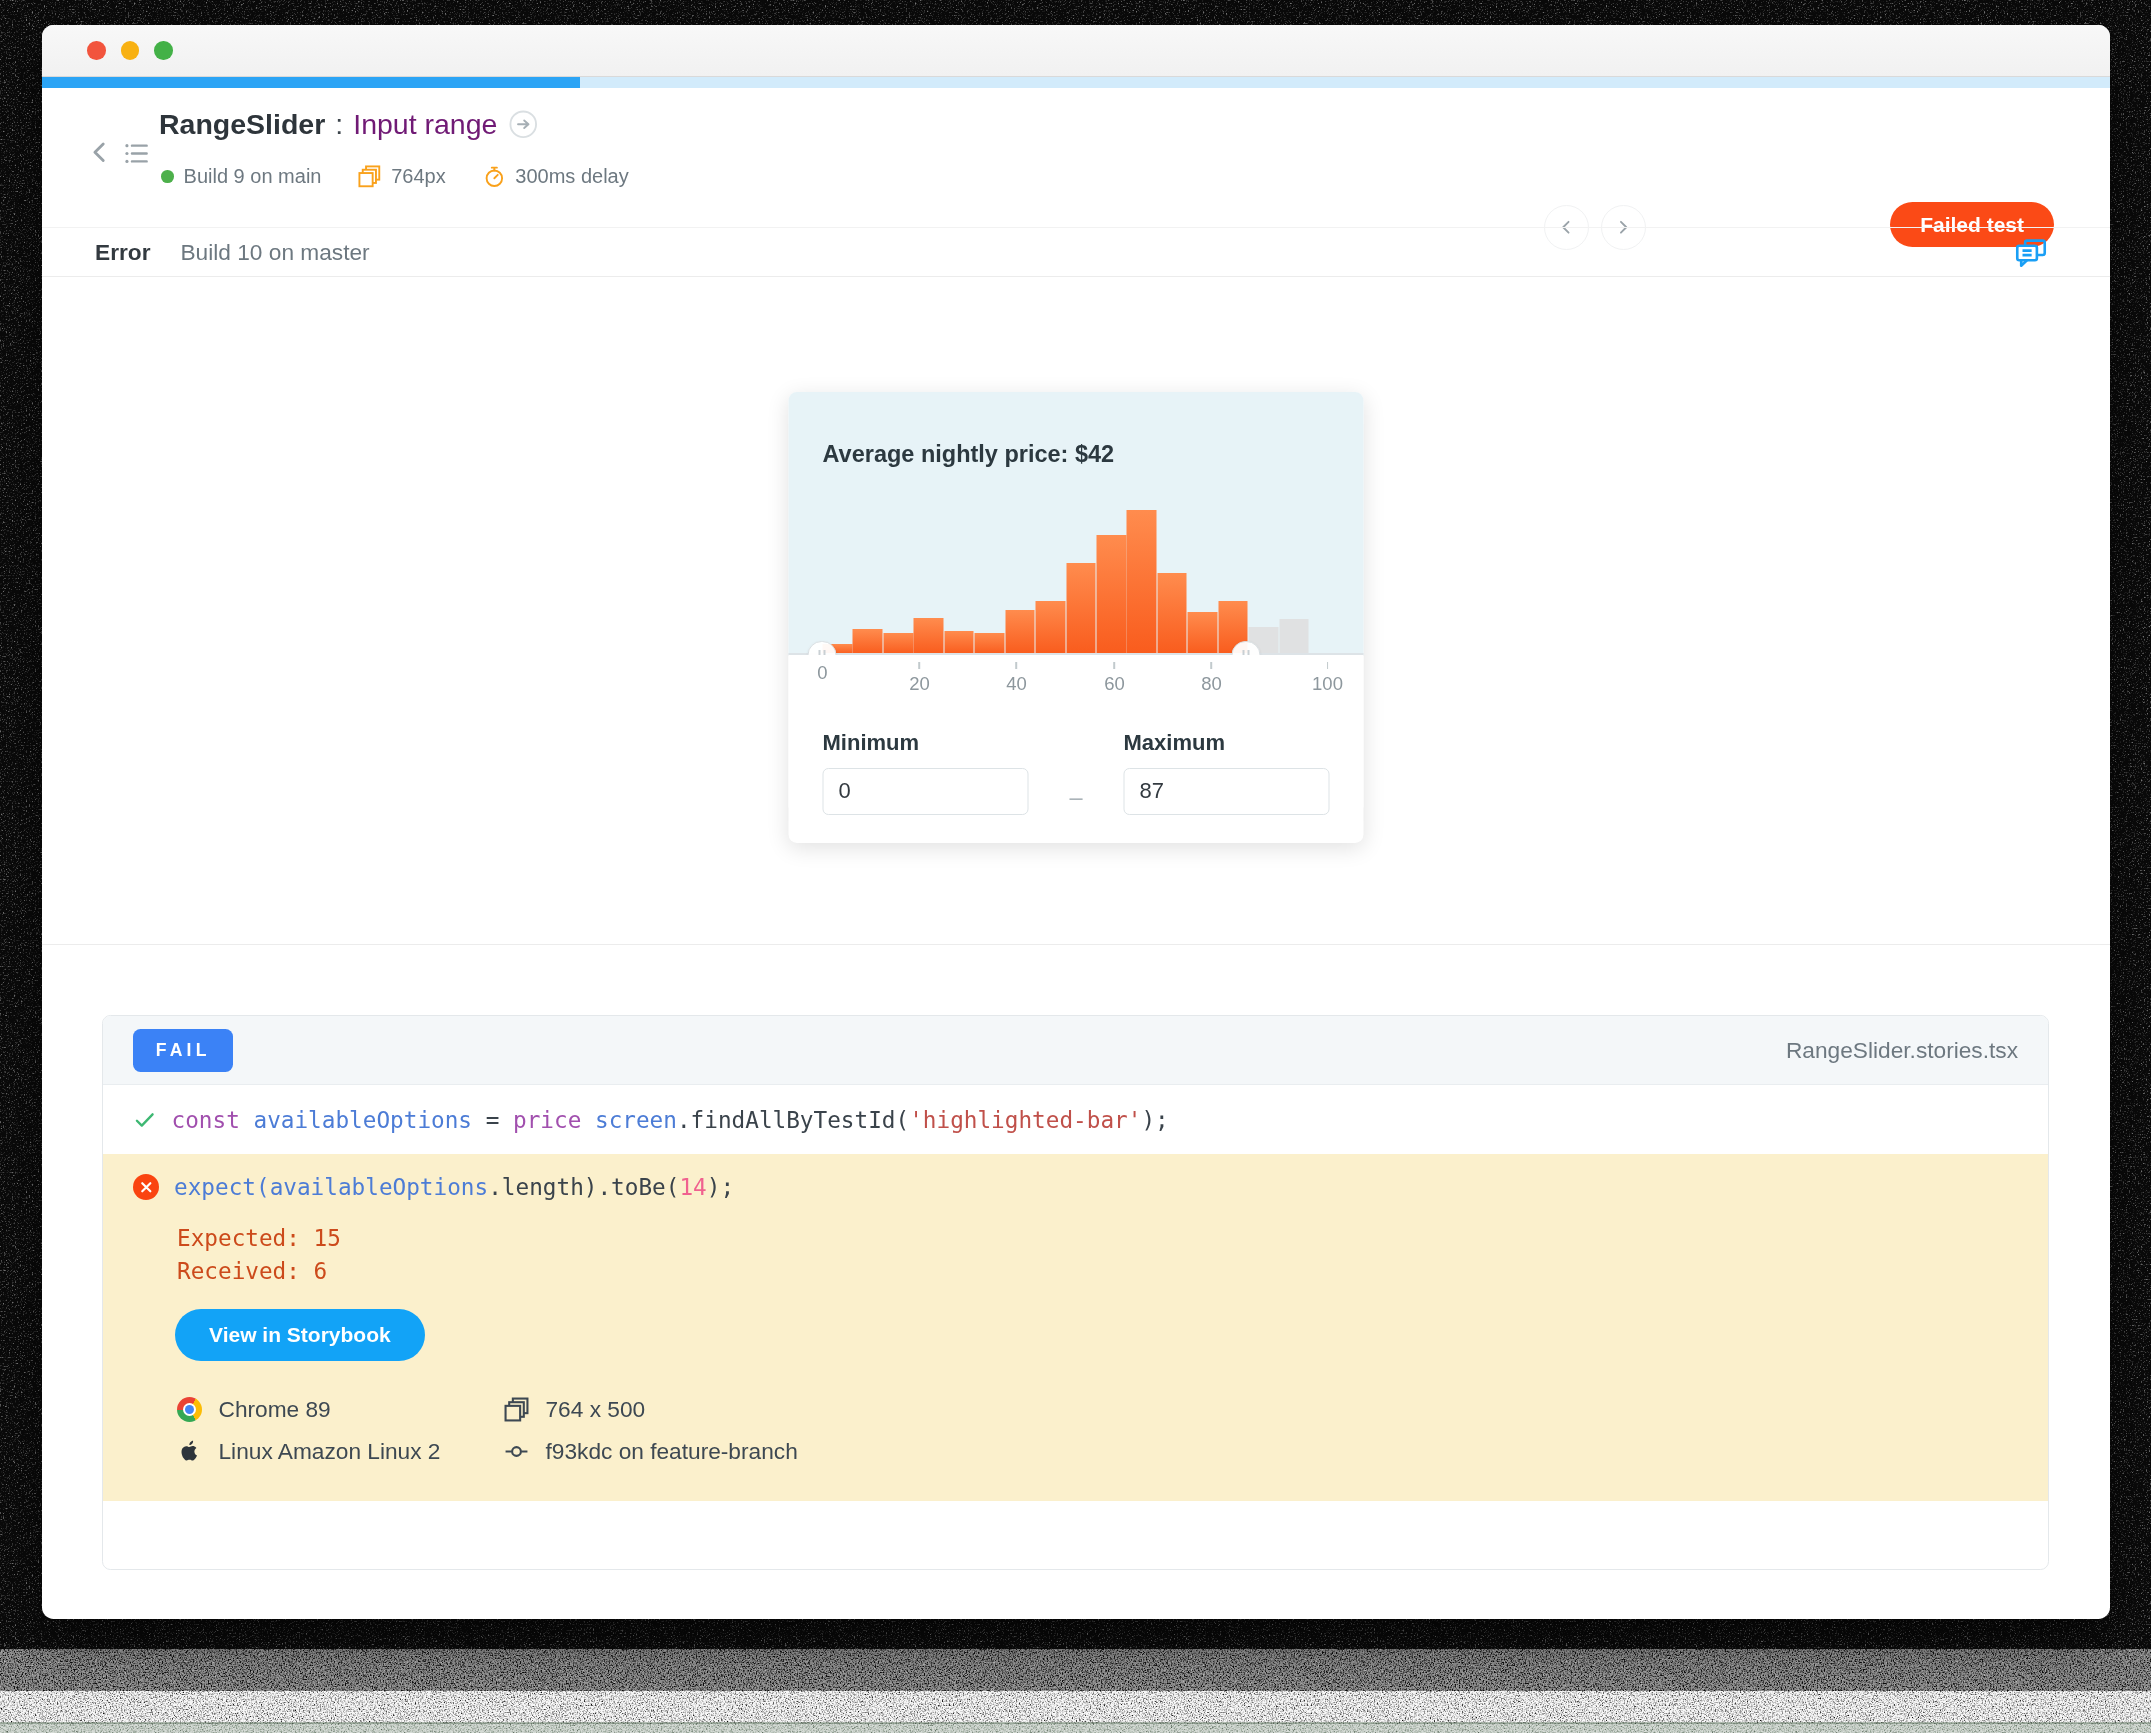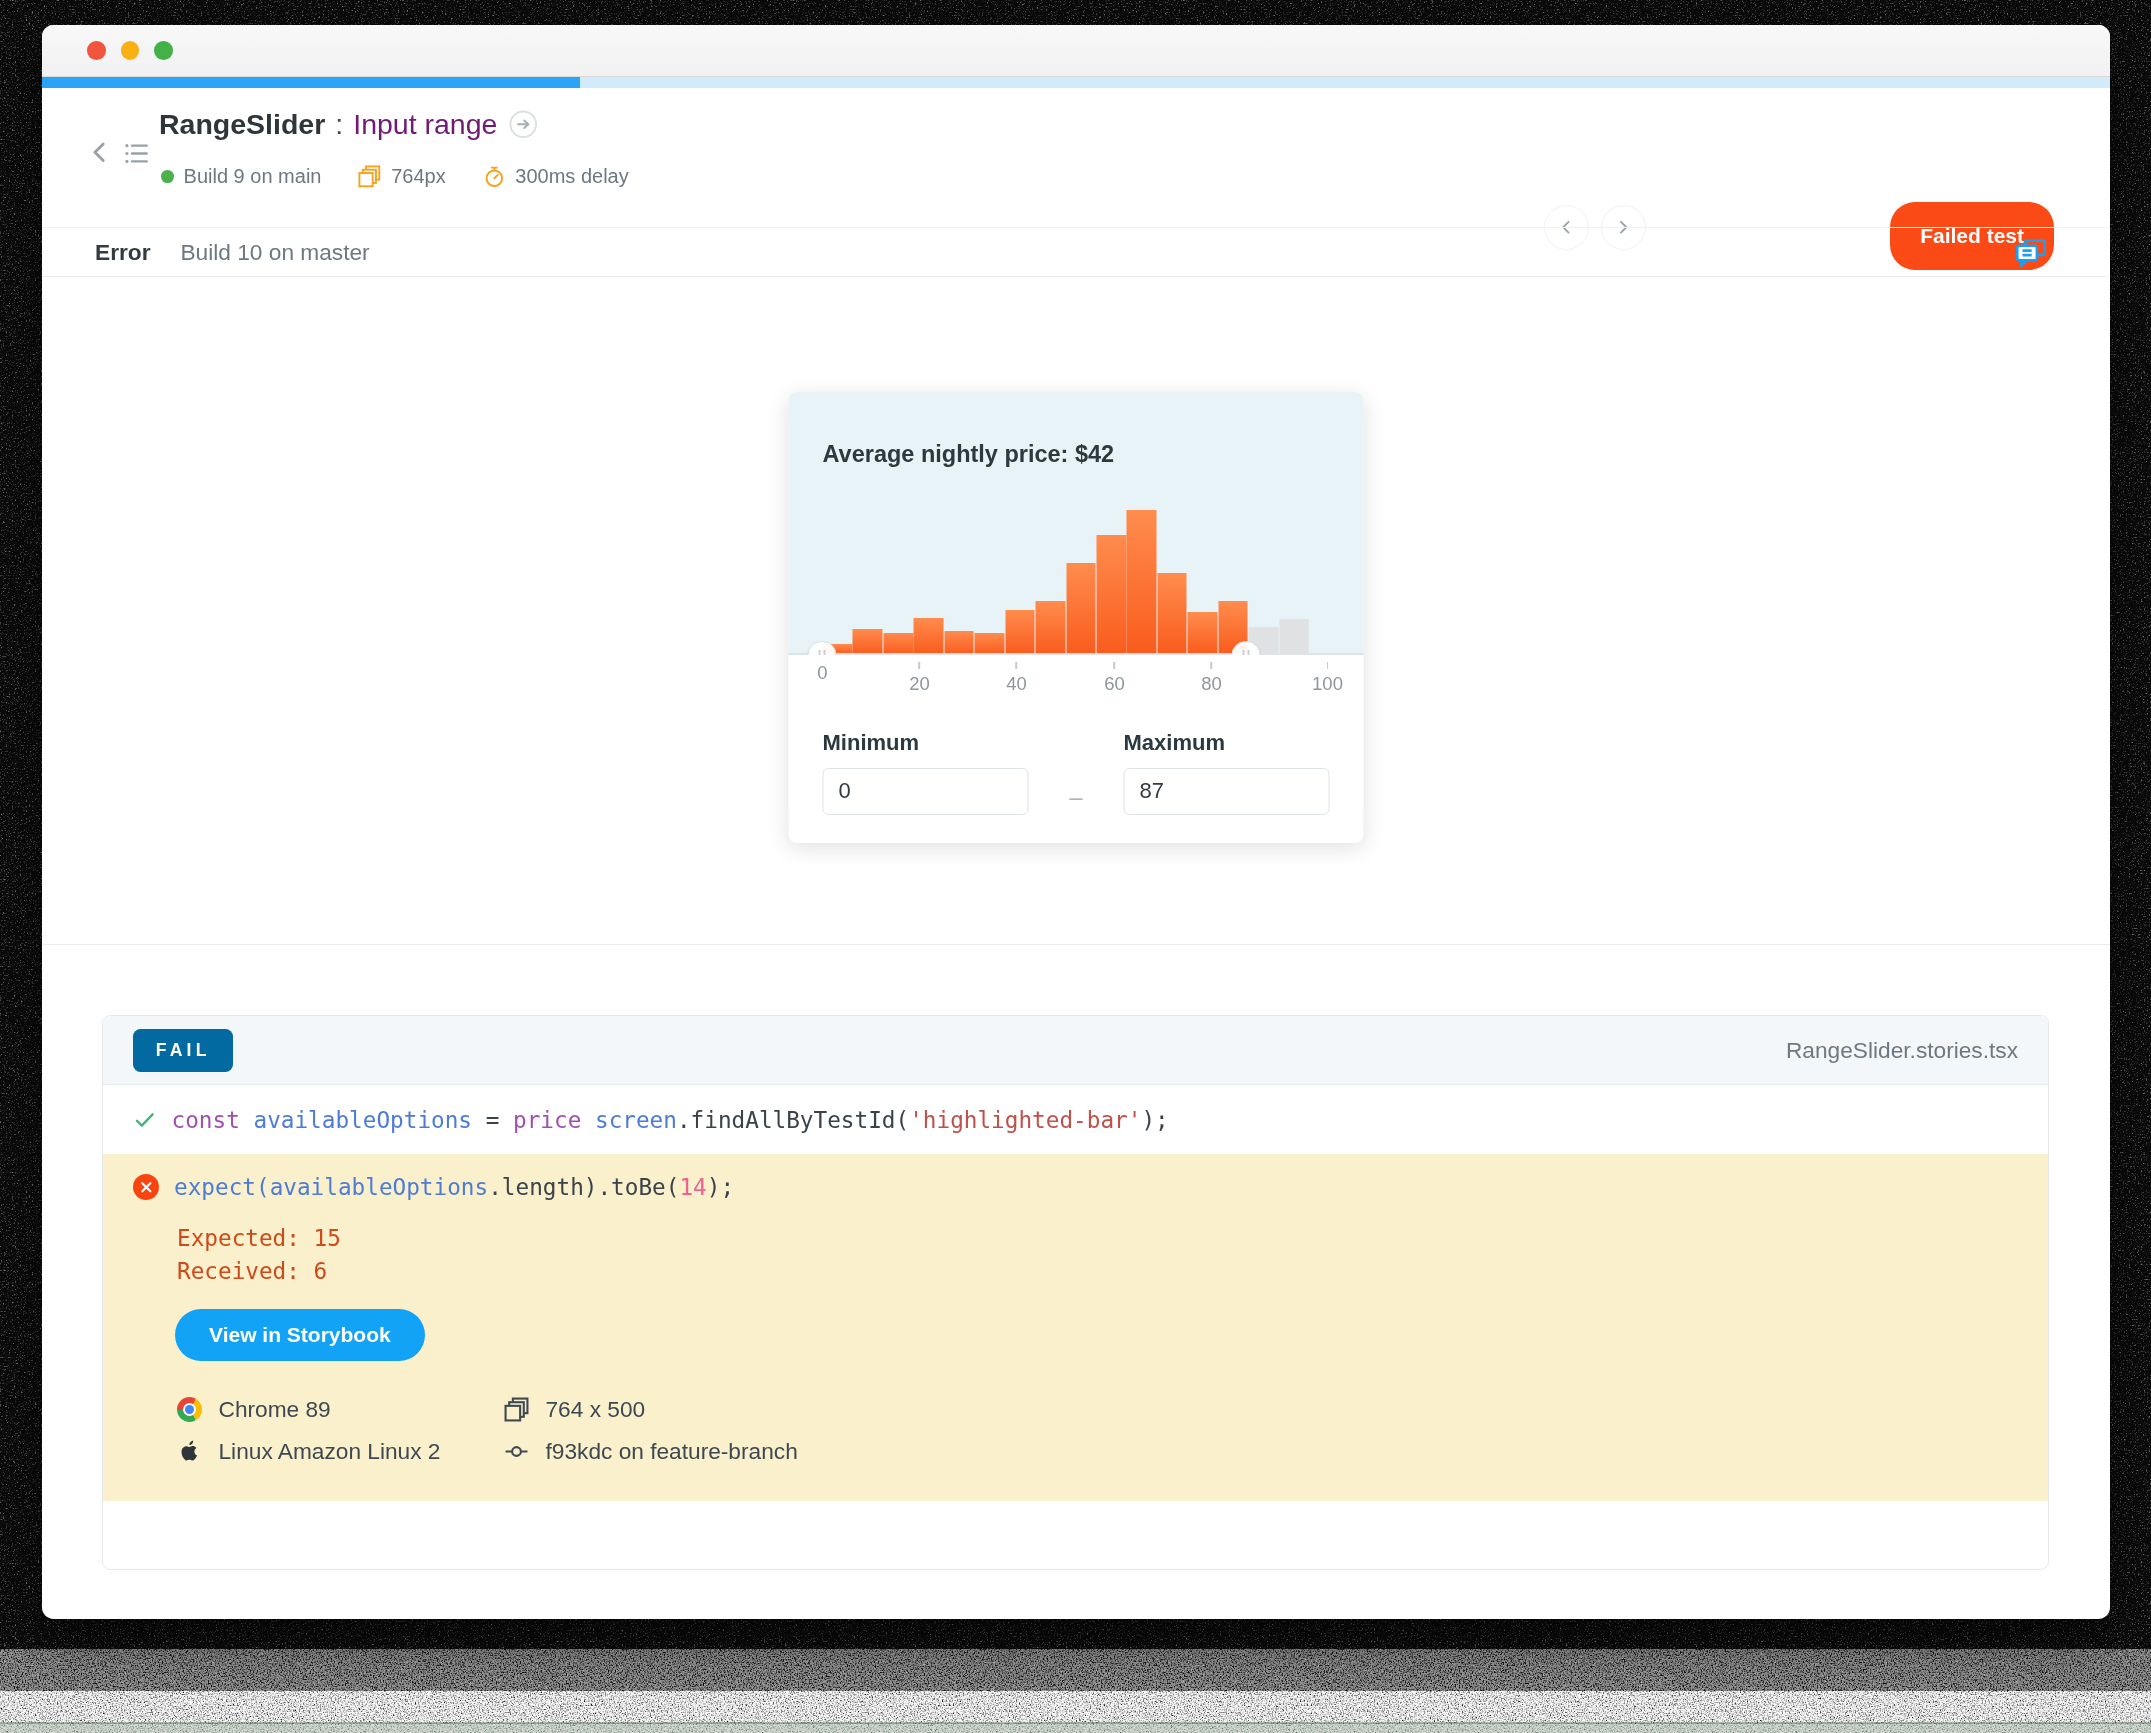--- a/index.html
+++ b/index.html
@@ -36,21 +36,21 @@
   .goto-icon { margin-left:11.7px; }
   .meta-row { position:absolute; left:119px; top:77px; display:flex; align-items:center;
     font-size:20px; color:#6d7880; }
   .meta-item { display:flex; align-items:center; margin-right:37px; }
   .meta-item .ic { margin-right:10px; display:flex; }
   .status-dot { width:12.6px; height:12.6px; border-radius:50%; background:#4db04b; }
   .nav-circles { position:absolute; left:1502px; top:117px; display:flex; }
   .circle-btn { width:45px; height:45px; border-radius:50%; background:#fff;
     border:1.7px solid #f1f2f3; display:flex; align-items:center; justify-content:center;
     margin-right:11.7px; cursor:pointer; }
-  .failed-btn { position:absolute; right:56px; top:114px; height:68px; padding:0 30px;
+  .failed-btn { position:absolute; right:56px; top:114px; height:45px; padding:0 30px;
     background:#fb4a16; border:none; border-radius:25px; color:#fff; font-weight:800;
     font-size:21px; font-family:"Liberation Sans",sans-serif; cursor:pointer; }
 
   
   .error-bar { position:relative; height:50px; display:flex; align-items:center;
     padding:0 53px; border-top:0.8px solid #f2f2f2; border-bottom:0.8px solid #ececec; }
   .error-label { font-size:22.7px; font-weight:700; color:#333a40; margin-right:30px; }
   .error-build { font-size:22.7px; color:#6d7880; }
   .chat-btn { position:absolute; right:62px; top:8.4px; cursor:pointer; }
 
@@ -90,21 +90,21 @@
     border:0.8px solid #e4e8eb; border-radius:8.4px; background:#fff; overflow:hidden; }
   .tabs-row { height:70px; display:flex; align-items:stretch; padding-left:10px;
     border-bottom:0.8px solid #e9edf0; }
   .tab { display:flex; align-items:center; padding:0 20px; margin-right:25px;
     font-size:23.5px; font-weight:700; color:#6d7880; border-bottom:4.2px solid transparent;
     cursor:pointer; }
   .tab.active { color:#1ea7fd; border-bottom-color:#1ea7fd; }
   .tab-badge { width:20px; height:20px; border-radius:3.4px; background:#fc521e; margin-left:13.4px; }
   .fail-row { height:69px; background:#f4f7f9; display:flex; align-items:center;
     justify-content:space-between; padding:0 30px; border-bottom:0.8px solid #e9edf0; }
-  .fail-badge { background:#0369a1; color:#fff; font-size:17.6px; font-weight:800;
+  .fail-badge { background:#3b82f6; color:#fff; font-size:17.6px; font-weight:800;
     letter-spacing:4.2px; padding:11px 22.7px; border-radius:7.6px; }
   .file-name { font-size:22.7px; color:#6d7880; }
   .code-row { height:69px; display:flex; align-items:center; padding:0 30px; background:#fff; }
   .code, .mono { font-family:"DejaVu Sans Mono", monospace; font-size:22.7px; color:#3a434b; }
   .code-row .check { margin-right:15px; }
   .tk-kw{color:#a14fae;} .tk-id{color:#4c7cd6;} .tk-pl{color:#3a434b;}
   .tk-str{color:#c0504a;} .tk-num{color:#f0618f;}
   .error-block { background:#fbf0cc; height:347px; padding:20px 30px 0; }
   .assert-line { display:flex; align-items:center; }
   .err-icon { width:26px; height:26px; border-radius:50%; background:#fa4410; color:#fff;

